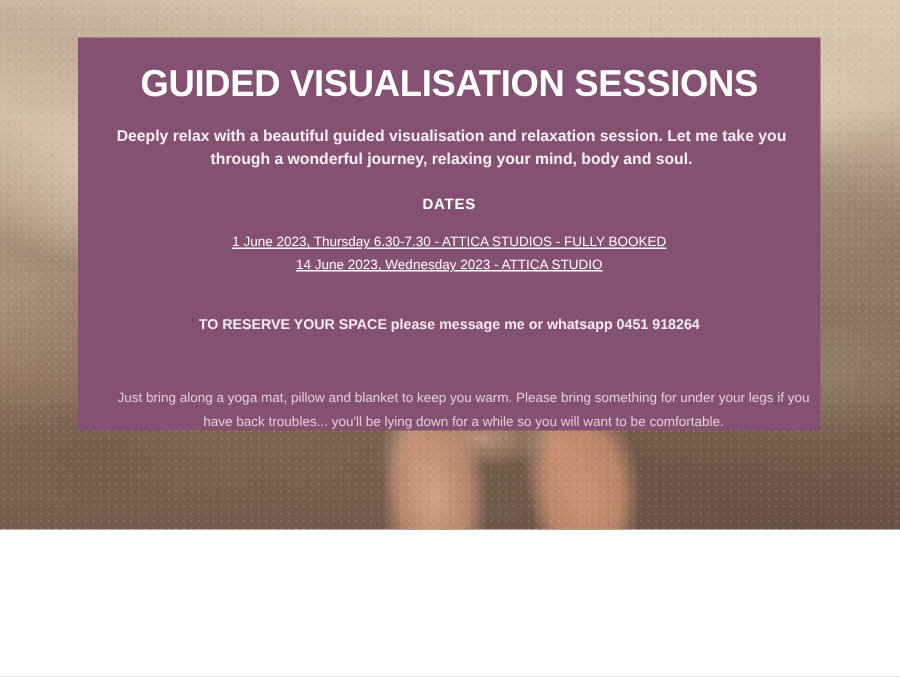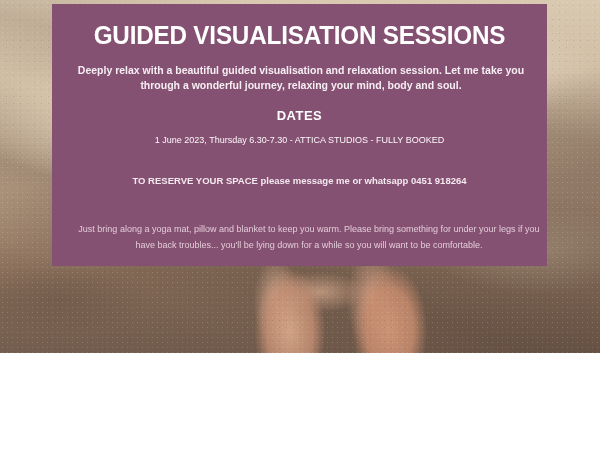--- a/index.html
+++ b/index.html
@@ -59,21 +59,21 @@
       radial-gradient(rgba(255,255,255,0.55) 0.6px, transparent 0.7px),
       radial-gradient(rgba(70,52,40,0.5) 0.6px, transparent 0.7px);
     background-size: 5px 5px, 7px 7px;
     background-position: 0 0, 3px 2px;
   }
 
   
   .overlay-card {
     position: absolute;
     left: 52px;
-    top: 4px;
+    top: 25px;
     width: 495px;
     height: 262px;
     background: #855172;
     box-sizing: border-box;
     padding: 17px 18px 10px 18px;
     text-align: center;
   }
 
   .headline {
     margin: 0;
@@ -90,32 +90,33 @@
     margin: 14px auto 13px auto;
     width: 462px;
     font-size: 10.5px;
     line-height: 15px;
     font-weight: bold;
     color: #f6eef3;
   }
 
   .dates-label {
     margin: 18px 0 0 0;
-    font-size: 13px;
+    font-size: 10px;
     line-height: 10px;
     font-weight: bold;
     letter-spacing: 0.5px;
     color: #ffffff;
   }
 
   .date-line {
     margin: 0;
     font-size: 9px;
     line-height: 15px;
     color: #fdf8fb;
+    text-decoration: underline;
   }
   .date-list { margin-top: 12px; }
 
   .price {
     margin: 17px 0 0 0;
     font-size: 11px;
     line-height: 13px;
     font-weight: bold;
     color: #ffffff;
   }
@@ -153,20 +154,21 @@
   <div class="overlay-card">
 
     <h1 class="headline">GUIDED VISUALISATION SESSIONS</h1>
 
     <p class="subtitle">Deeply relax with a beautiful guided visualisation and relaxation session. Let me take you through a wonderful journey, relaxing your mind, body and soul.</p>
 
     <p class="dates-label">DATES</p>
 
     <div class="date-list">
       <p class="date-line">1 June 2023, Thursday 6.30-7.30 - ATTICA STUDIOS - FULLY BOOKED</p>
+      <p class="date-line">14 June 2023, Wednesday 2023 - ATTICA STUDIO</p>
     </div>
 
 
     <p class="reserve">TO RESERVE YOUR SPACE please message me or whatsapp 0451 918264</p>
 
     <p class="bring">Just bring along a yoga mat, pillow and blanket to keep you warm. Please bring something for under your legs if you have back troubles... you'll be lying down for a while so you will want to be comfortable.</p>
 
   </div>
 </div>
 

